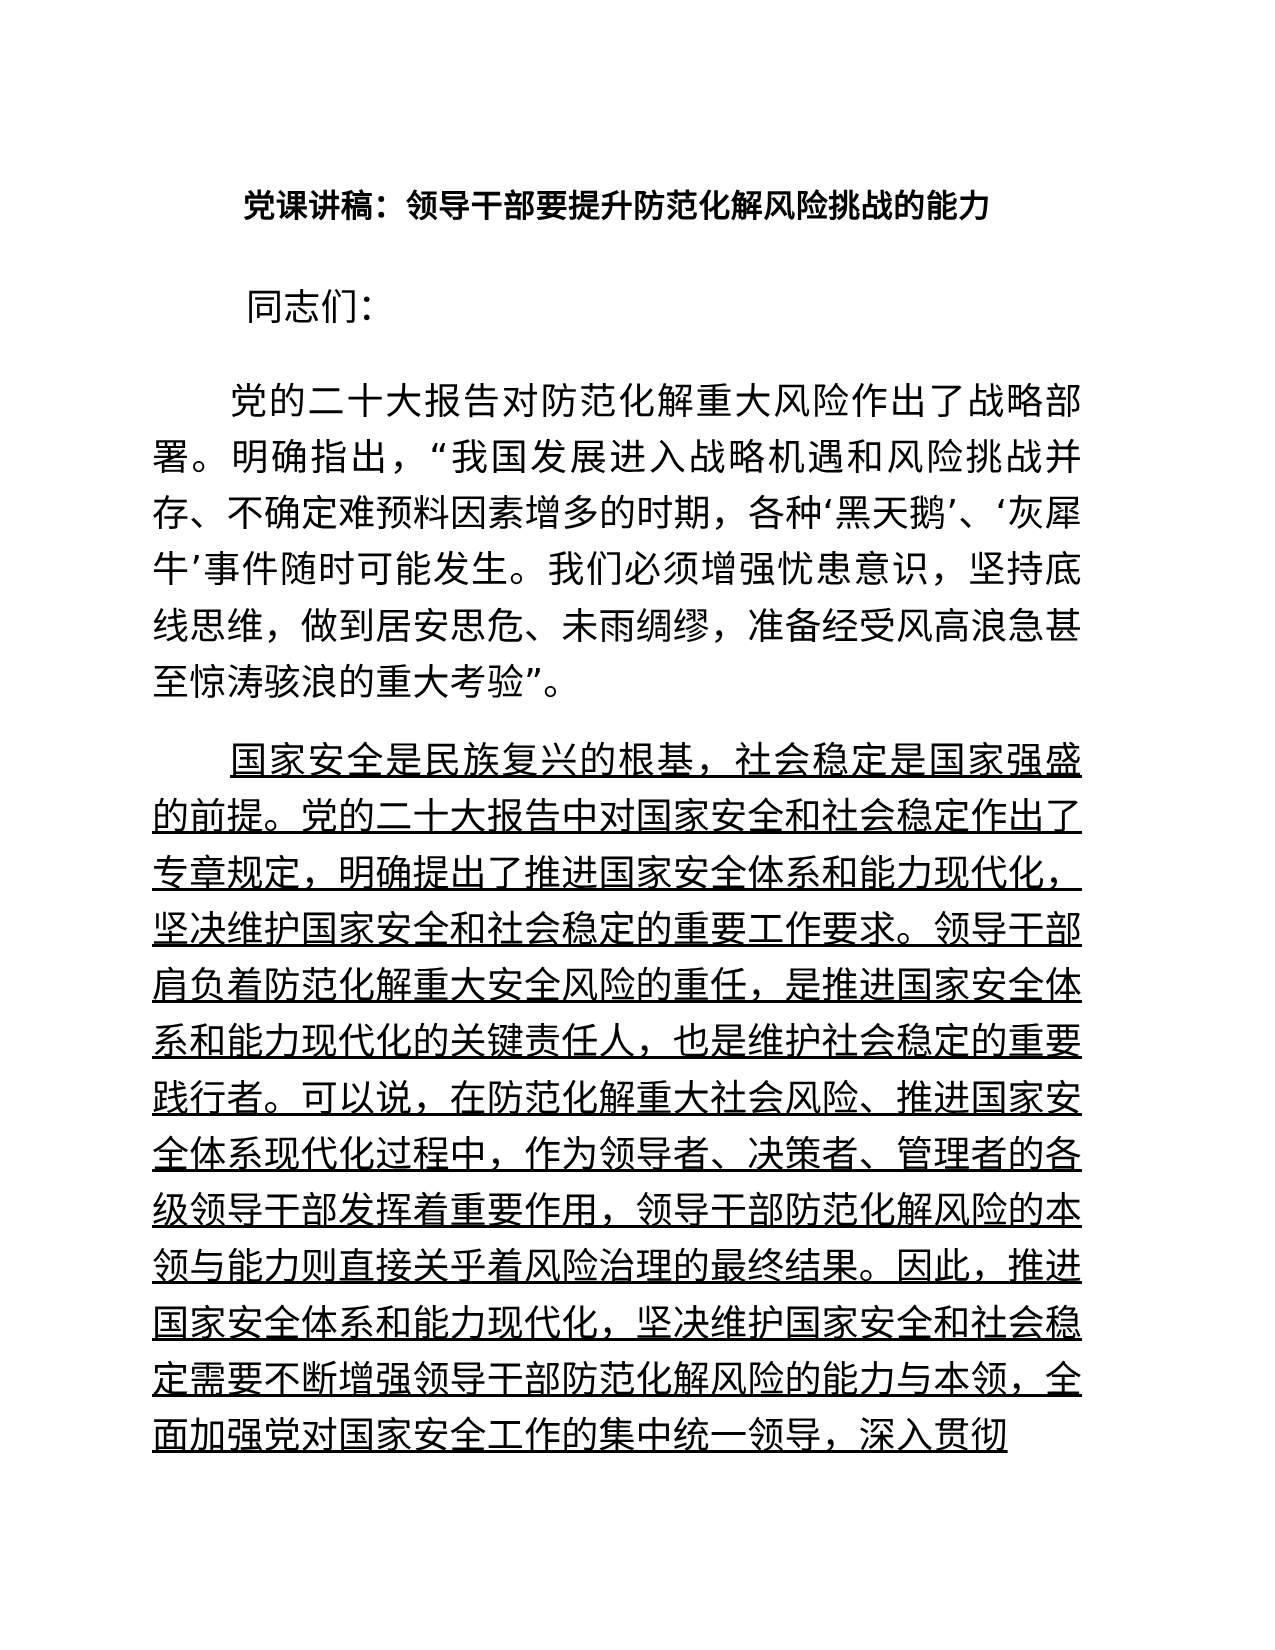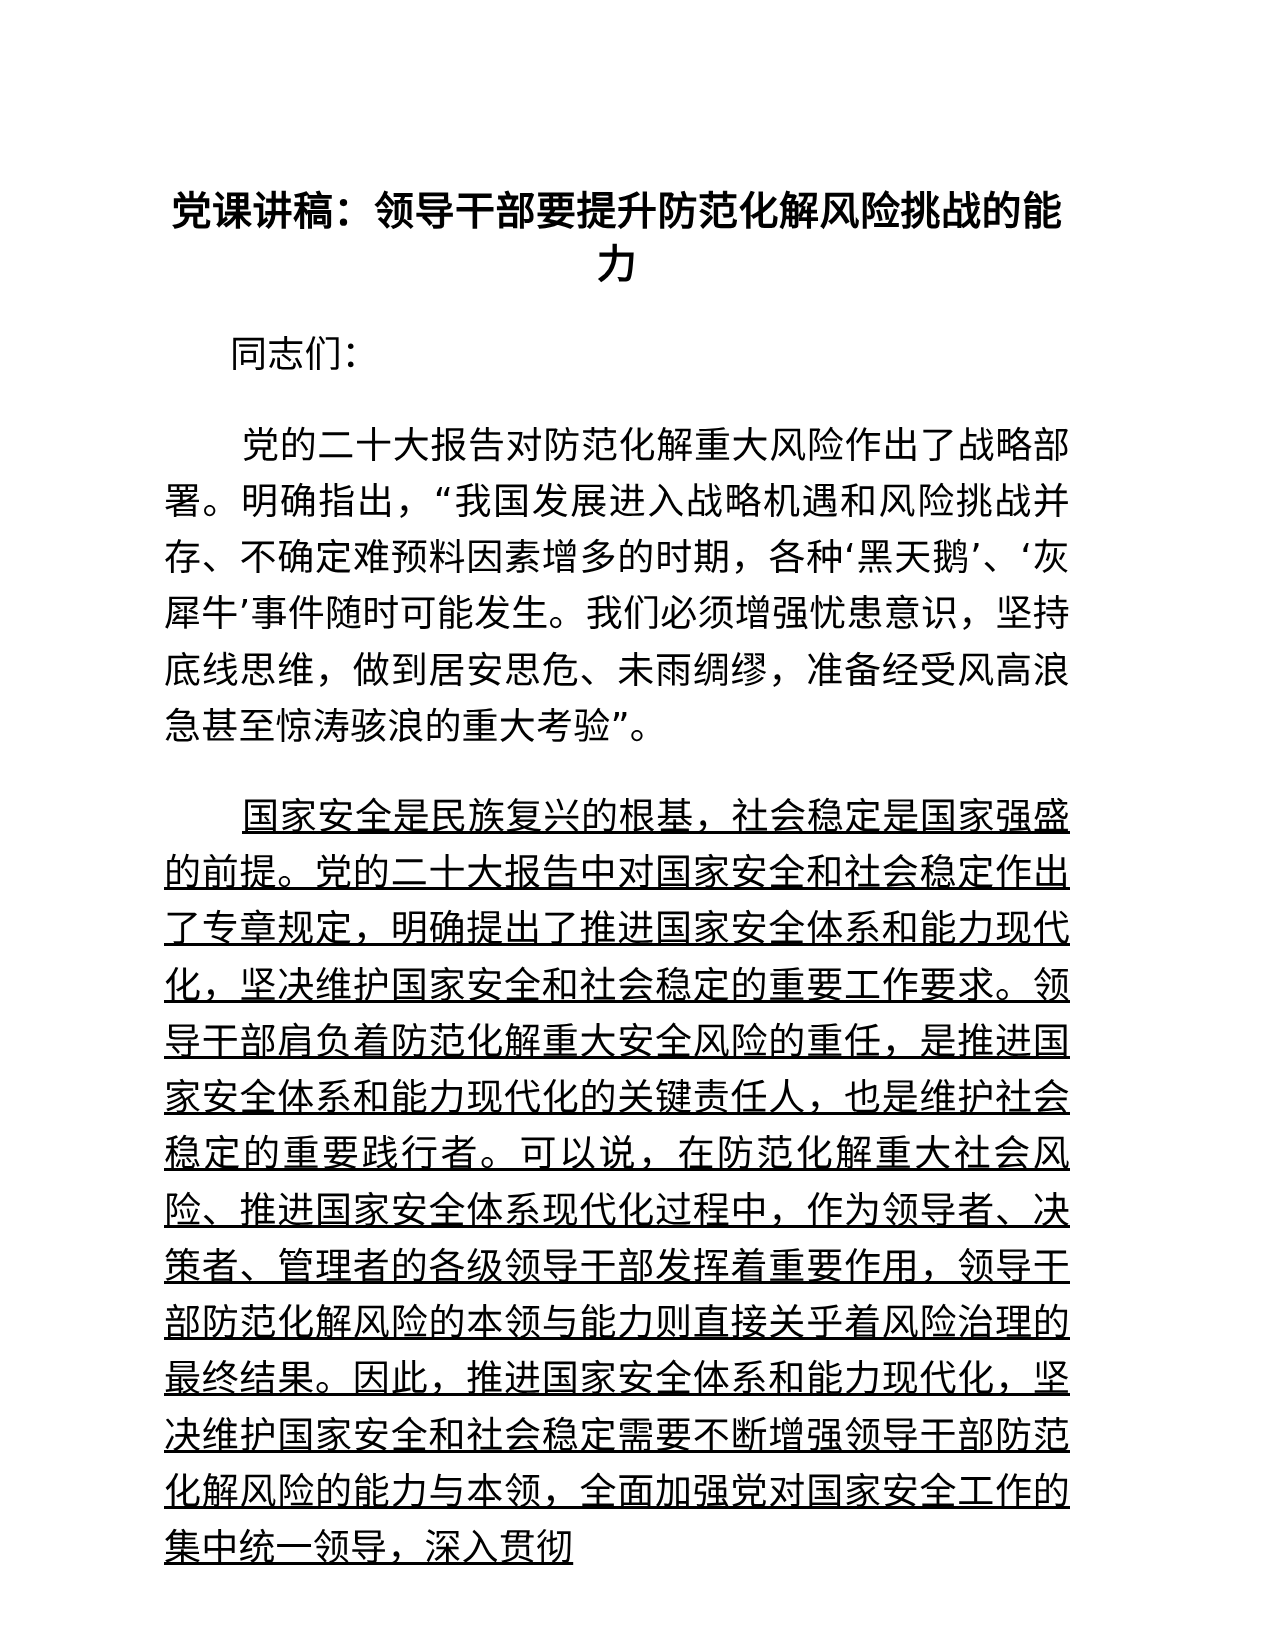--- a/index.html
+++ b/index.html
@@ -22,37 +22,37 @@
   }
   .content {
     position: absolute;
     left: 152px;
     top: 0;
     width: 930px;
   }
   .doc-title {
     margin: 0;
     padding-top: 185px;
-    font-size: 40px;
+    font-size: 32px;
     font-weight: bold;
     line-height: 1.33;
     text-align: center;
     letter-spacing: 0.5px;
     font-family: "DejaVu Sans", "Liberation Sans", sans-serif;
   }
   .salutation {
-    margin: 0;
+    margin: 16px;
     padding-top: 36px;
     font-size: 37px;
     line-height: 1.52;
     text-indent: 78px;
     letter-spacing: 0.2px;
   }
   .body-para {
-    margin: 12px;
+    margin: 0;
     padding-top: 22px;
     font-size: 37px;
     line-height: 1.52;
     text-indent: 78px;
     text-align: justify;
     text-justify: inter-ideograph;
     letter-spacing: 0.2px;
     word-break: break-all;
   }
   .body-para:last-child {

